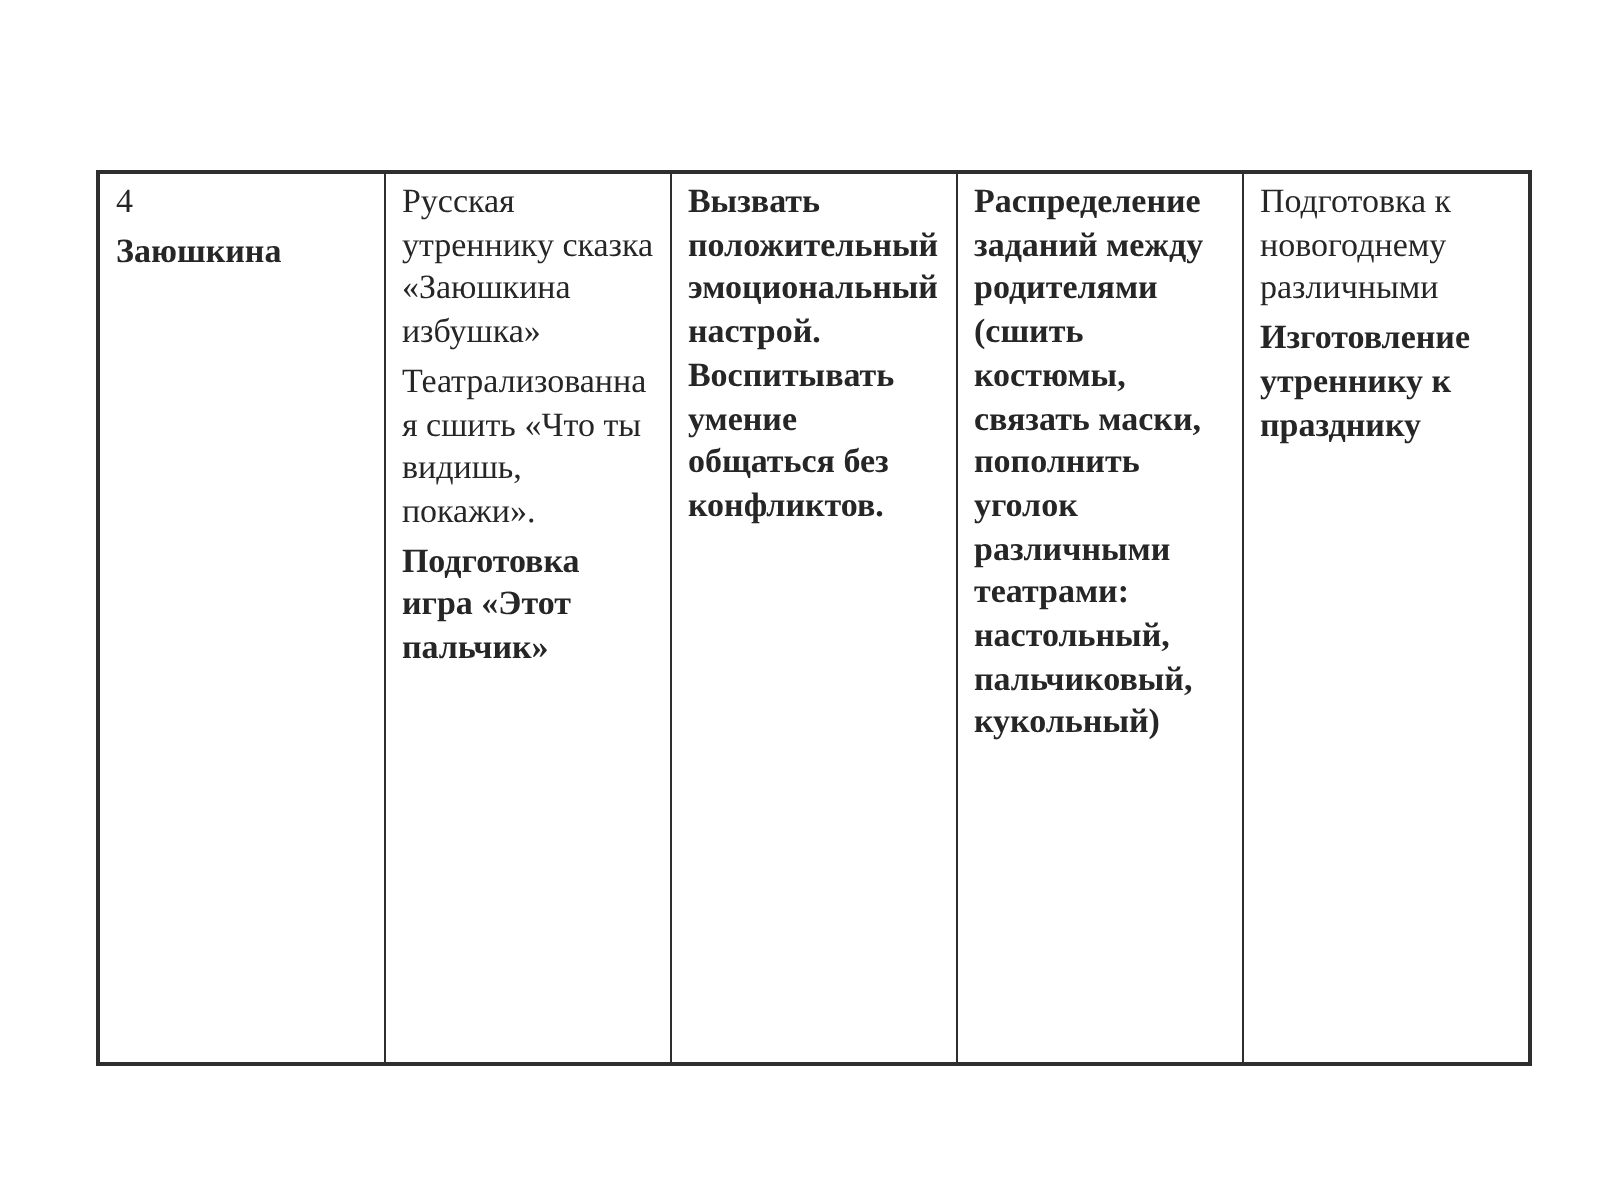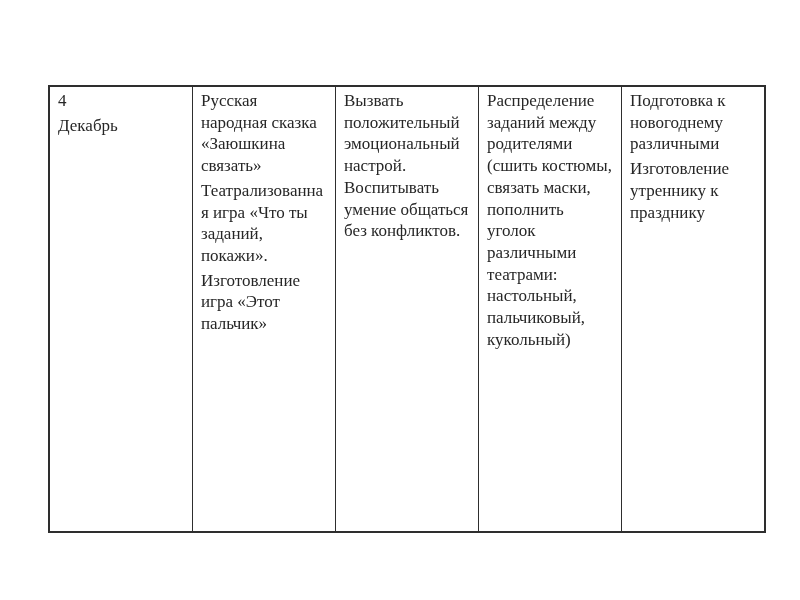--- a/index.html
+++ b/index.html
@@ -39,37 +39,38 @@
     color: #262626;
     overflow-wrap: break-word;
     word-wrap: break-word;
   }
   .schedule-table td p {
     margin: 0 0 3px 0;
     padding: 0;
   }
   .schedule-table td p:last-child {
     margin-bottom: 0;
+    font-weight: bold;
   }
 </style>
 </head>
 <body>
 
 <div class="slide">
   <table class="schedule-table">
     <tbody>
       <tr>
         <td>
           <p>4</p>
-          <p>Декабрь</p>
+          <p>Заюшкина</p>
         </td>
         <td>
-          <p>Русская народная сказка «Заюшкина связать»</p>
-          <p>Театрализованная игра «Что ты заданий, покажи».</p>
-          <p>Изготовление игра «Этот пальчик»</p>
+          <p>Русская утреннику сказка «Заюшкина избушка»</p>
+          <p>Театрализованная сшить «Что ты видишь, покажи».</p>
+          <p>Подготовка игра «Этот пальчик»</p>
         </td>
         <td>
           <p>Вызвать положительный эмоциональный настрой. Воспитывать умение общаться без конфликтов.</p>
         </td>
         <td>
           <p>Распределение заданий между родителями (сшить костюмы, связать маски, пополнить уголок различными театрами: настольный, пальчиковый, кукольный)</p>
         </td>
         <td>
           <p>Подготовка к новогоднему различными</p>
           <p>Изготовление утреннику к празднику</p>

